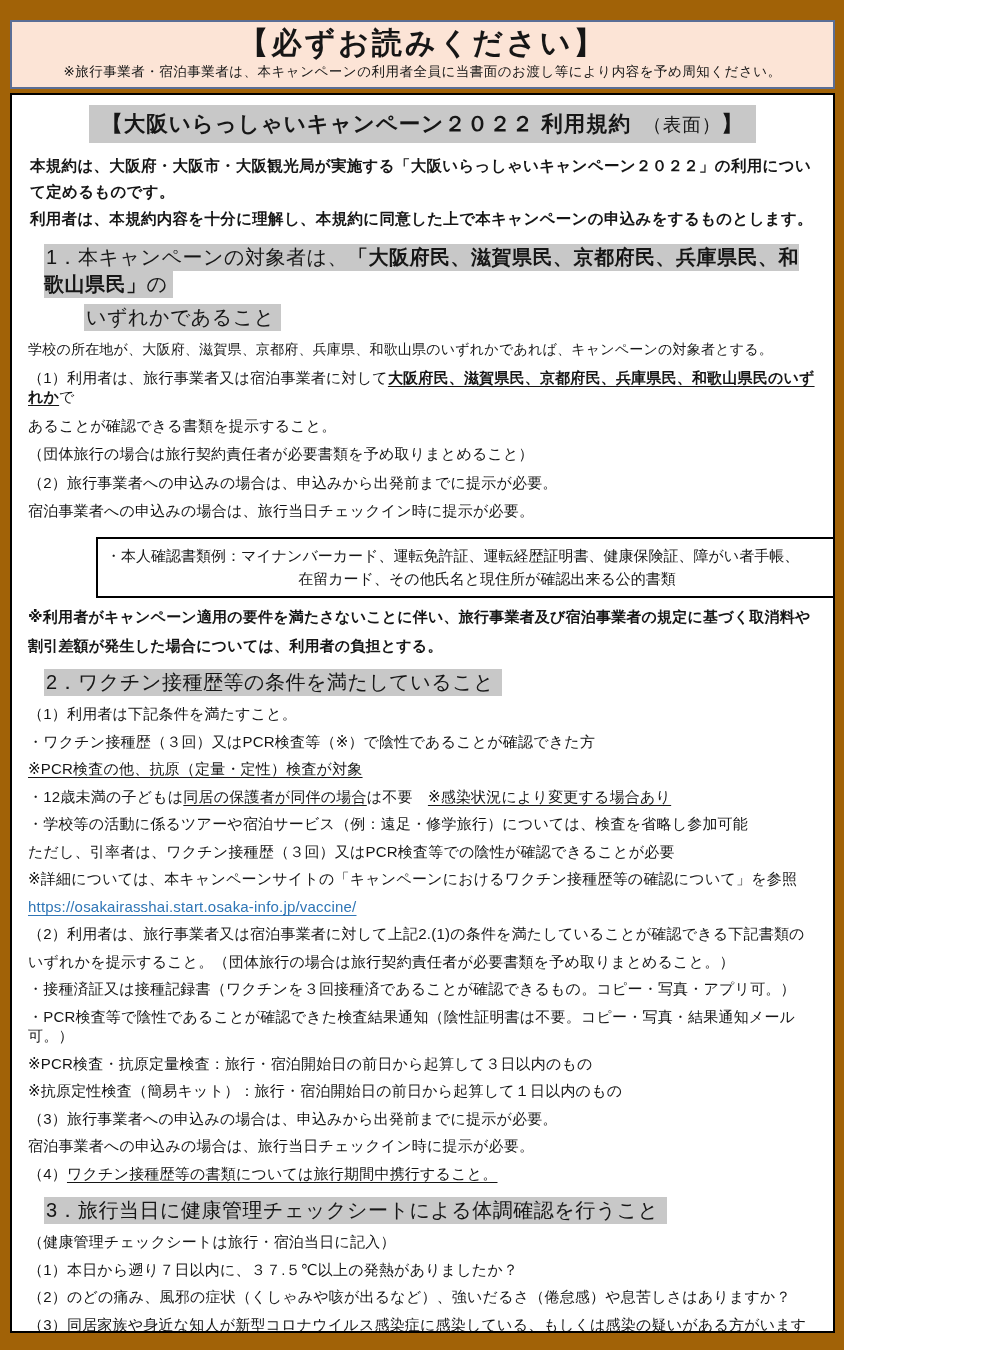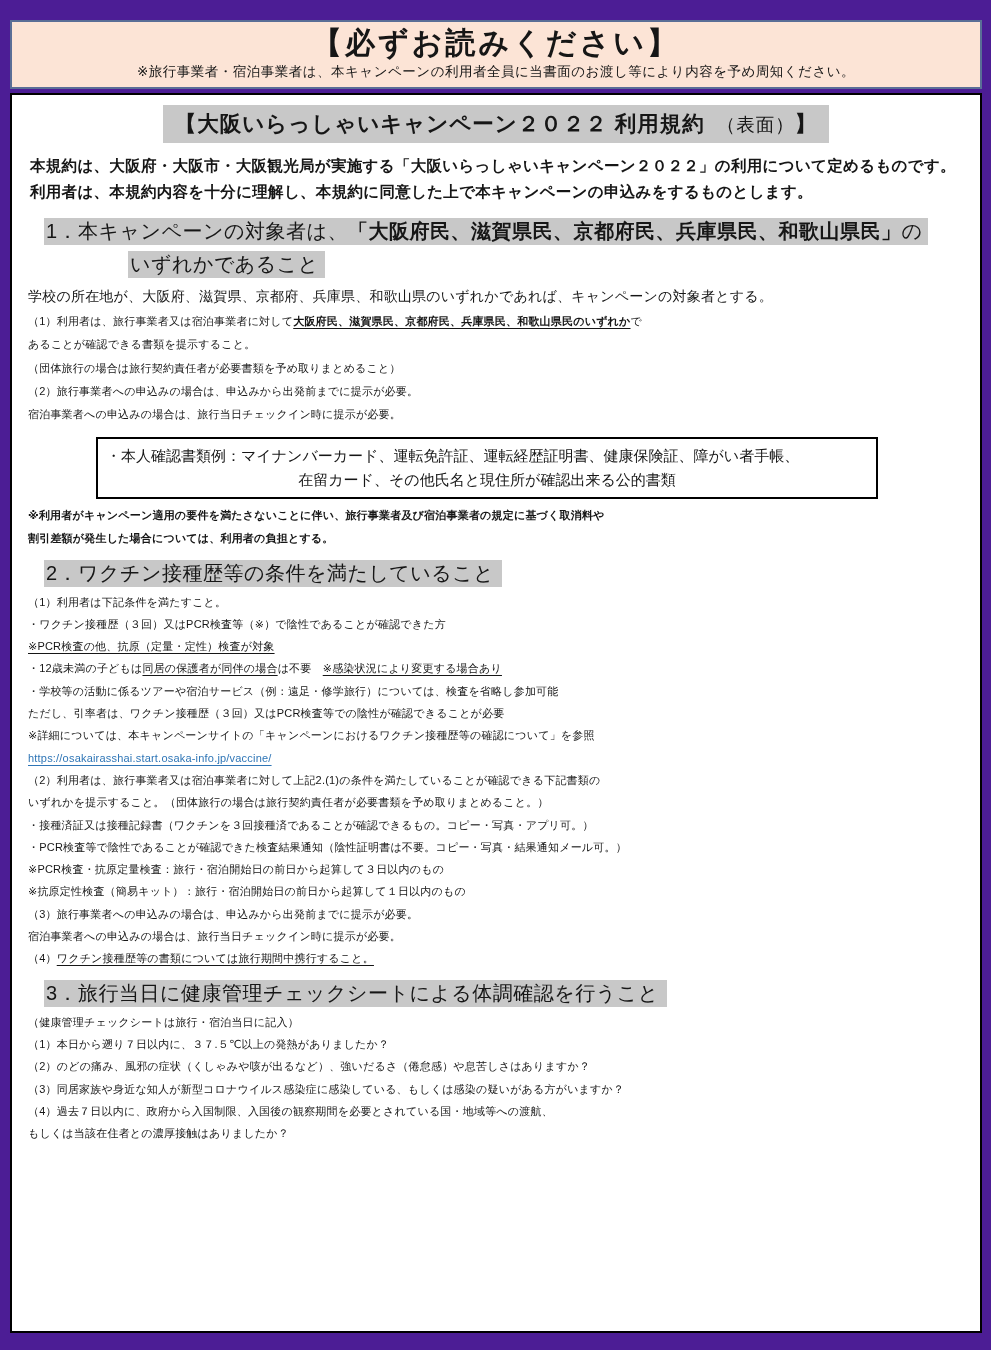--- a/index.html
+++ b/index.html
@@ -3,21 +3,21 @@
 <meta charset="utf-8">
 <style>
   * { box-sizing: border-box; }
   html, body { margin: 0; padding: 0; background: #ffffff; }
   body {
     width: 1004px; height: 1350px;
     font-family: "Liberation Sans", "DejaVu Sans", sans-serif;
     color: #161616;
     -webkit-font-smoothing: antialiased;
   }
-  .page { position: relative; width: 991px; height: 1350px; background: #4c1d95; overflow: hidden; }
+  .page { position: relative; width: 844px; height: 1350px; background: #a16207; overflow: hidden; }
 
   
   .banner {
     margin: 20px 9px 0 10px;
     background: var(--banner-bg, #fce4d6);
     border: 2px solid var(--banner-border, #5a6e96);
     text-align: center;
     padding: 2px 4px 6px 4px;
   }
   .banner-title { font-size: 30px; font-weight: bold; letter-spacing: 3px; line-height: 1.25; }
@@ -44,25 +44,25 @@
   .doc-title .sub { font-weight: normal; font-size: 18.5px; margin-left: 12px; }
 
   .intro { font-weight: bold; font-size: 15.5px; line-height: 1.72; margin: 4px 2px 12px 2px; letter-spacing: 0.3px; }
 
   .hl { background: var(--highlight-gray, #c8c8c8); }
   .b  { font-weight: bold; }
   .u  { text-decoration: underline; text-underline-offset: 3px; }
 
   .h-line { font-size: 20px; margin: 6px 0 0 16px; line-height: 1.35; letter-spacing: 0.5px; }
   .h-line .hl { padding: 2px 6px 3px 2px; }
-  .h-line2 { margin-left: 100px; margin-top: 6px; }
+  .h-line2 { margin-left: 56px; margin-top: 6px; }
   .sec-head { font-size: 20px; margin: 14px 0 8px 16px; line-height: 1.35; letter-spacing: 0.5px; }
   .sec-head .hl { padding: 2px 8px 3px 2px; }
 
-  .line { font-size: 11px; line-height: 1.3; letter-spacing: 0.2px; }
+  .line { font-size: 15px; line-height: 1.3; letter-spacing: 0.2px; }
   .s1 .line { margin: 9px 0; }
   .s2 .line, .s3 .line { margin: 8px 0; }
   .small { font-size: 14px; }
 
   .ind-note  { margin-left: 66px; }
   .ind-note2 { margin-left: 84px; }
   .ind-item  { margin-left: 30px; }
   .ind-cont  { margin-left: 72px; }
   .ind-bullet{ margin-left: 60px; }
   .ind-sub   { margin-left: 76px; }

